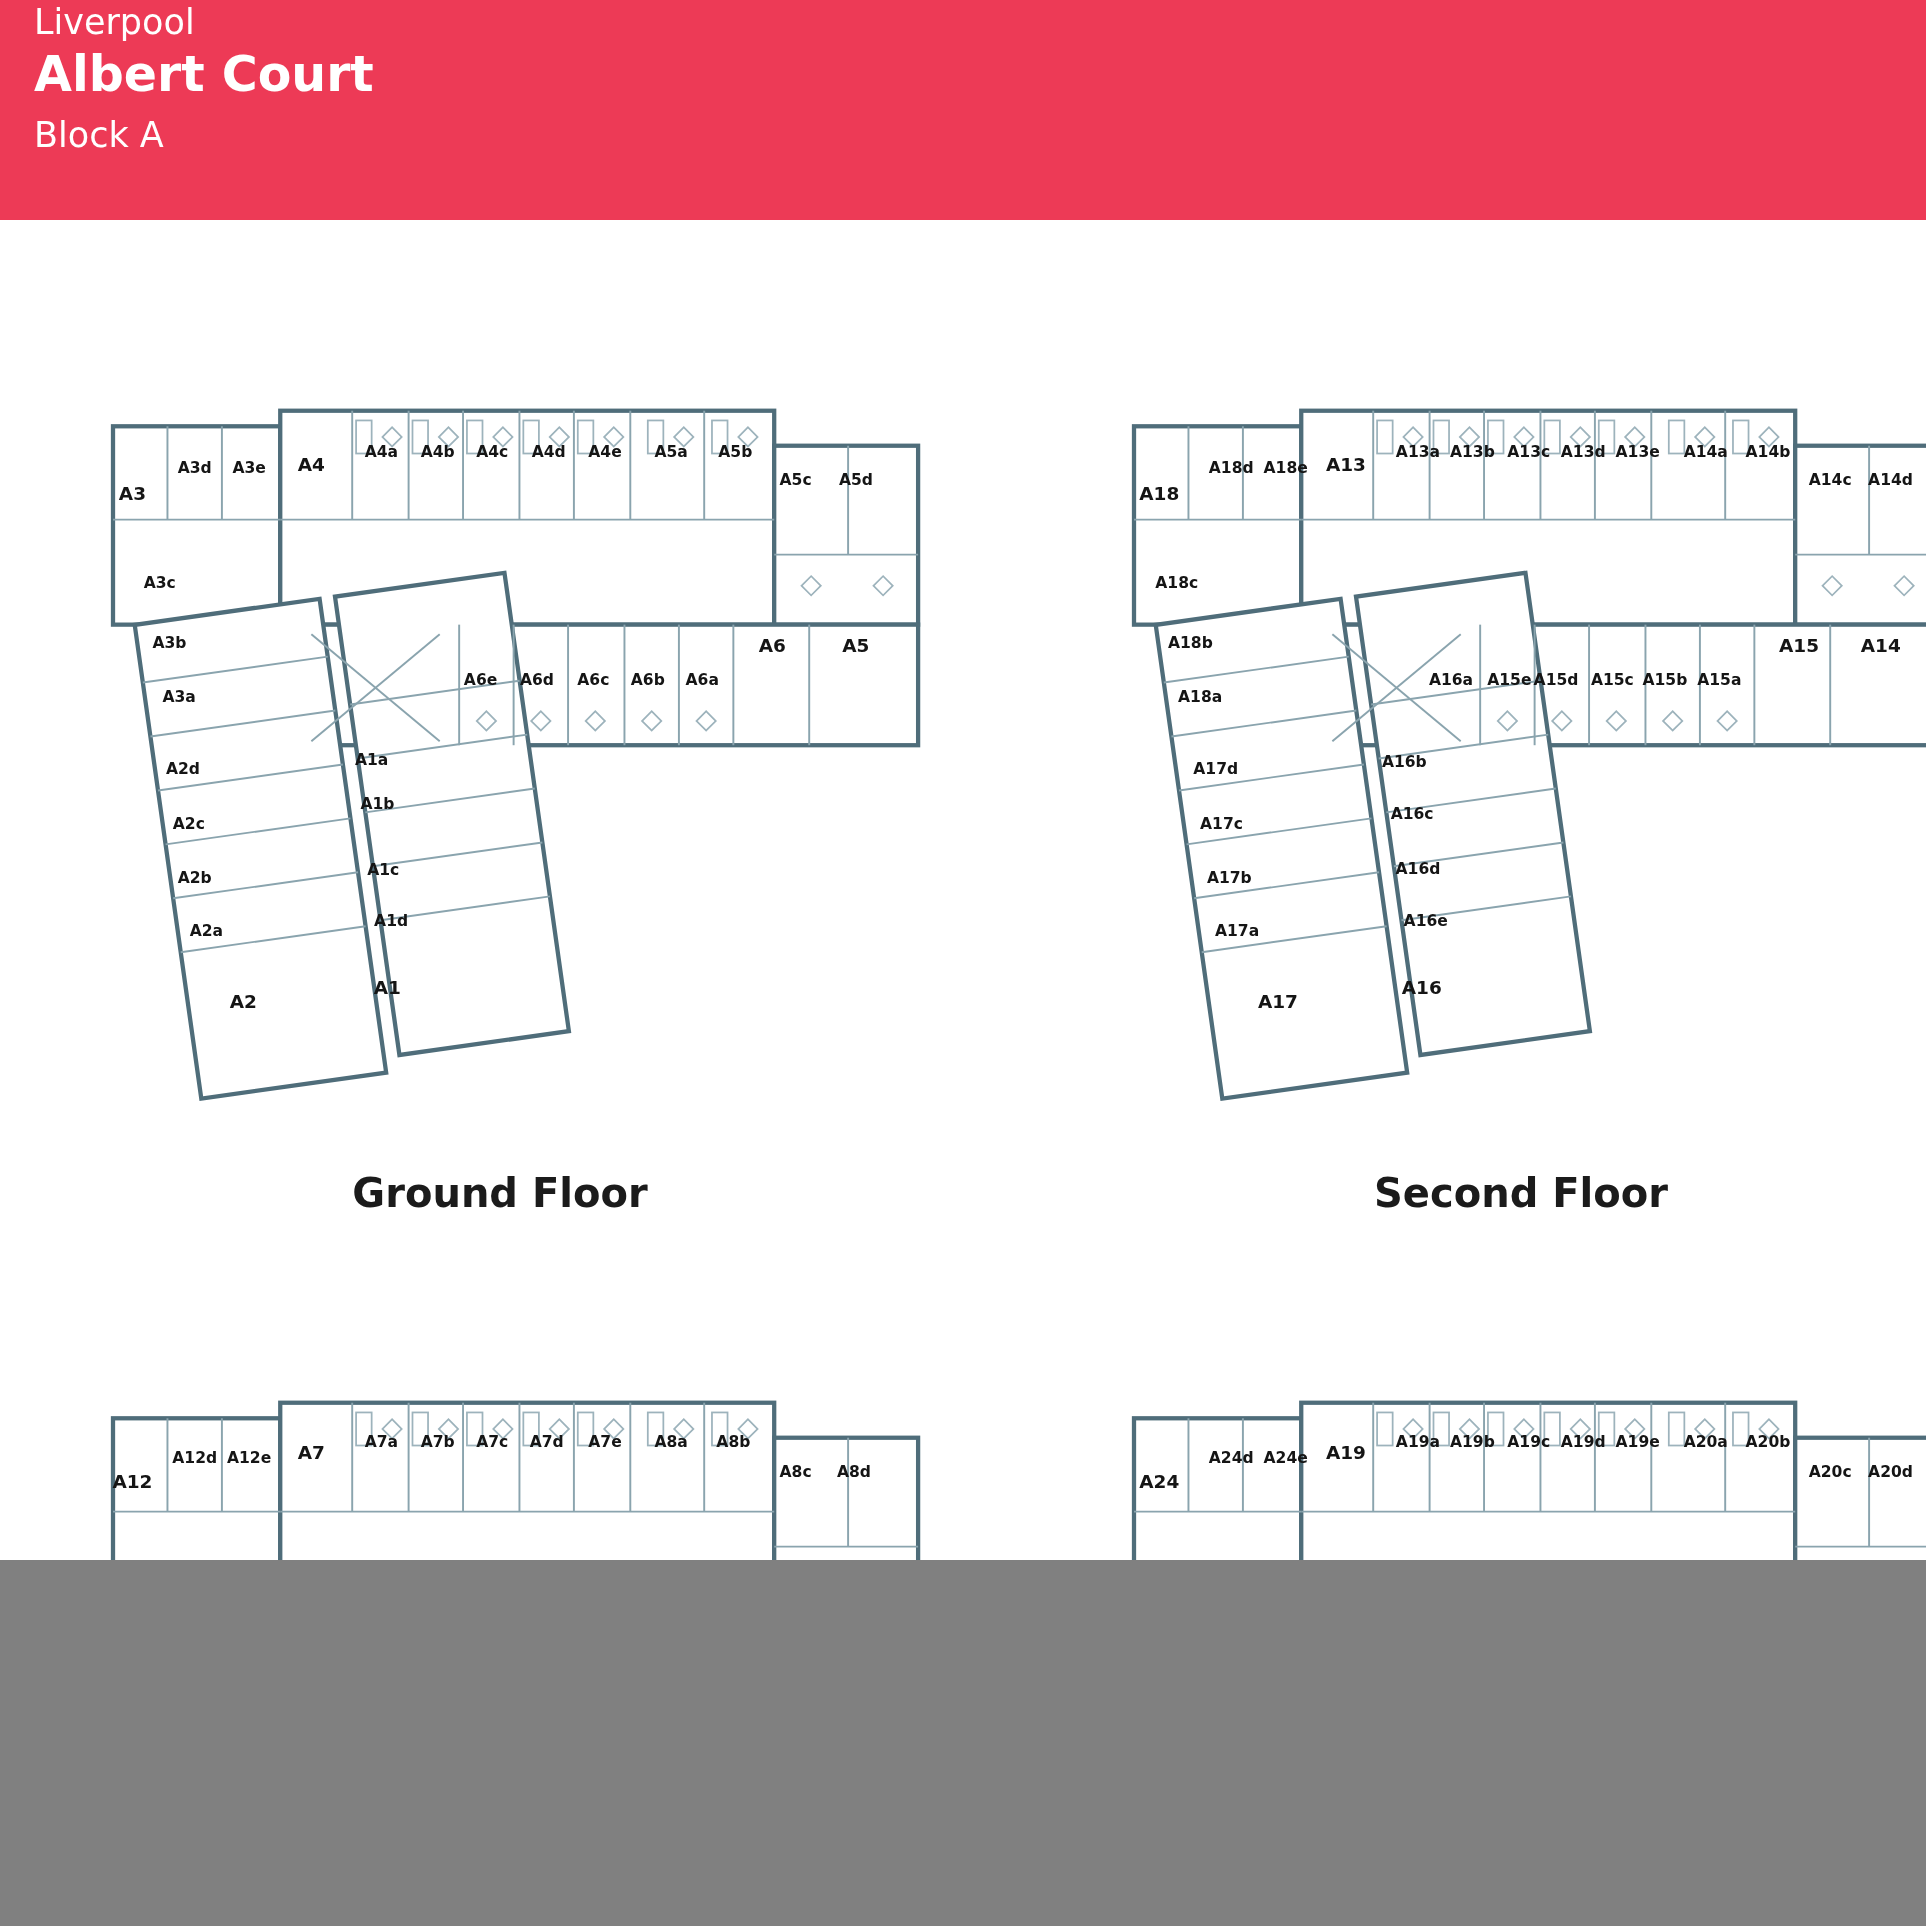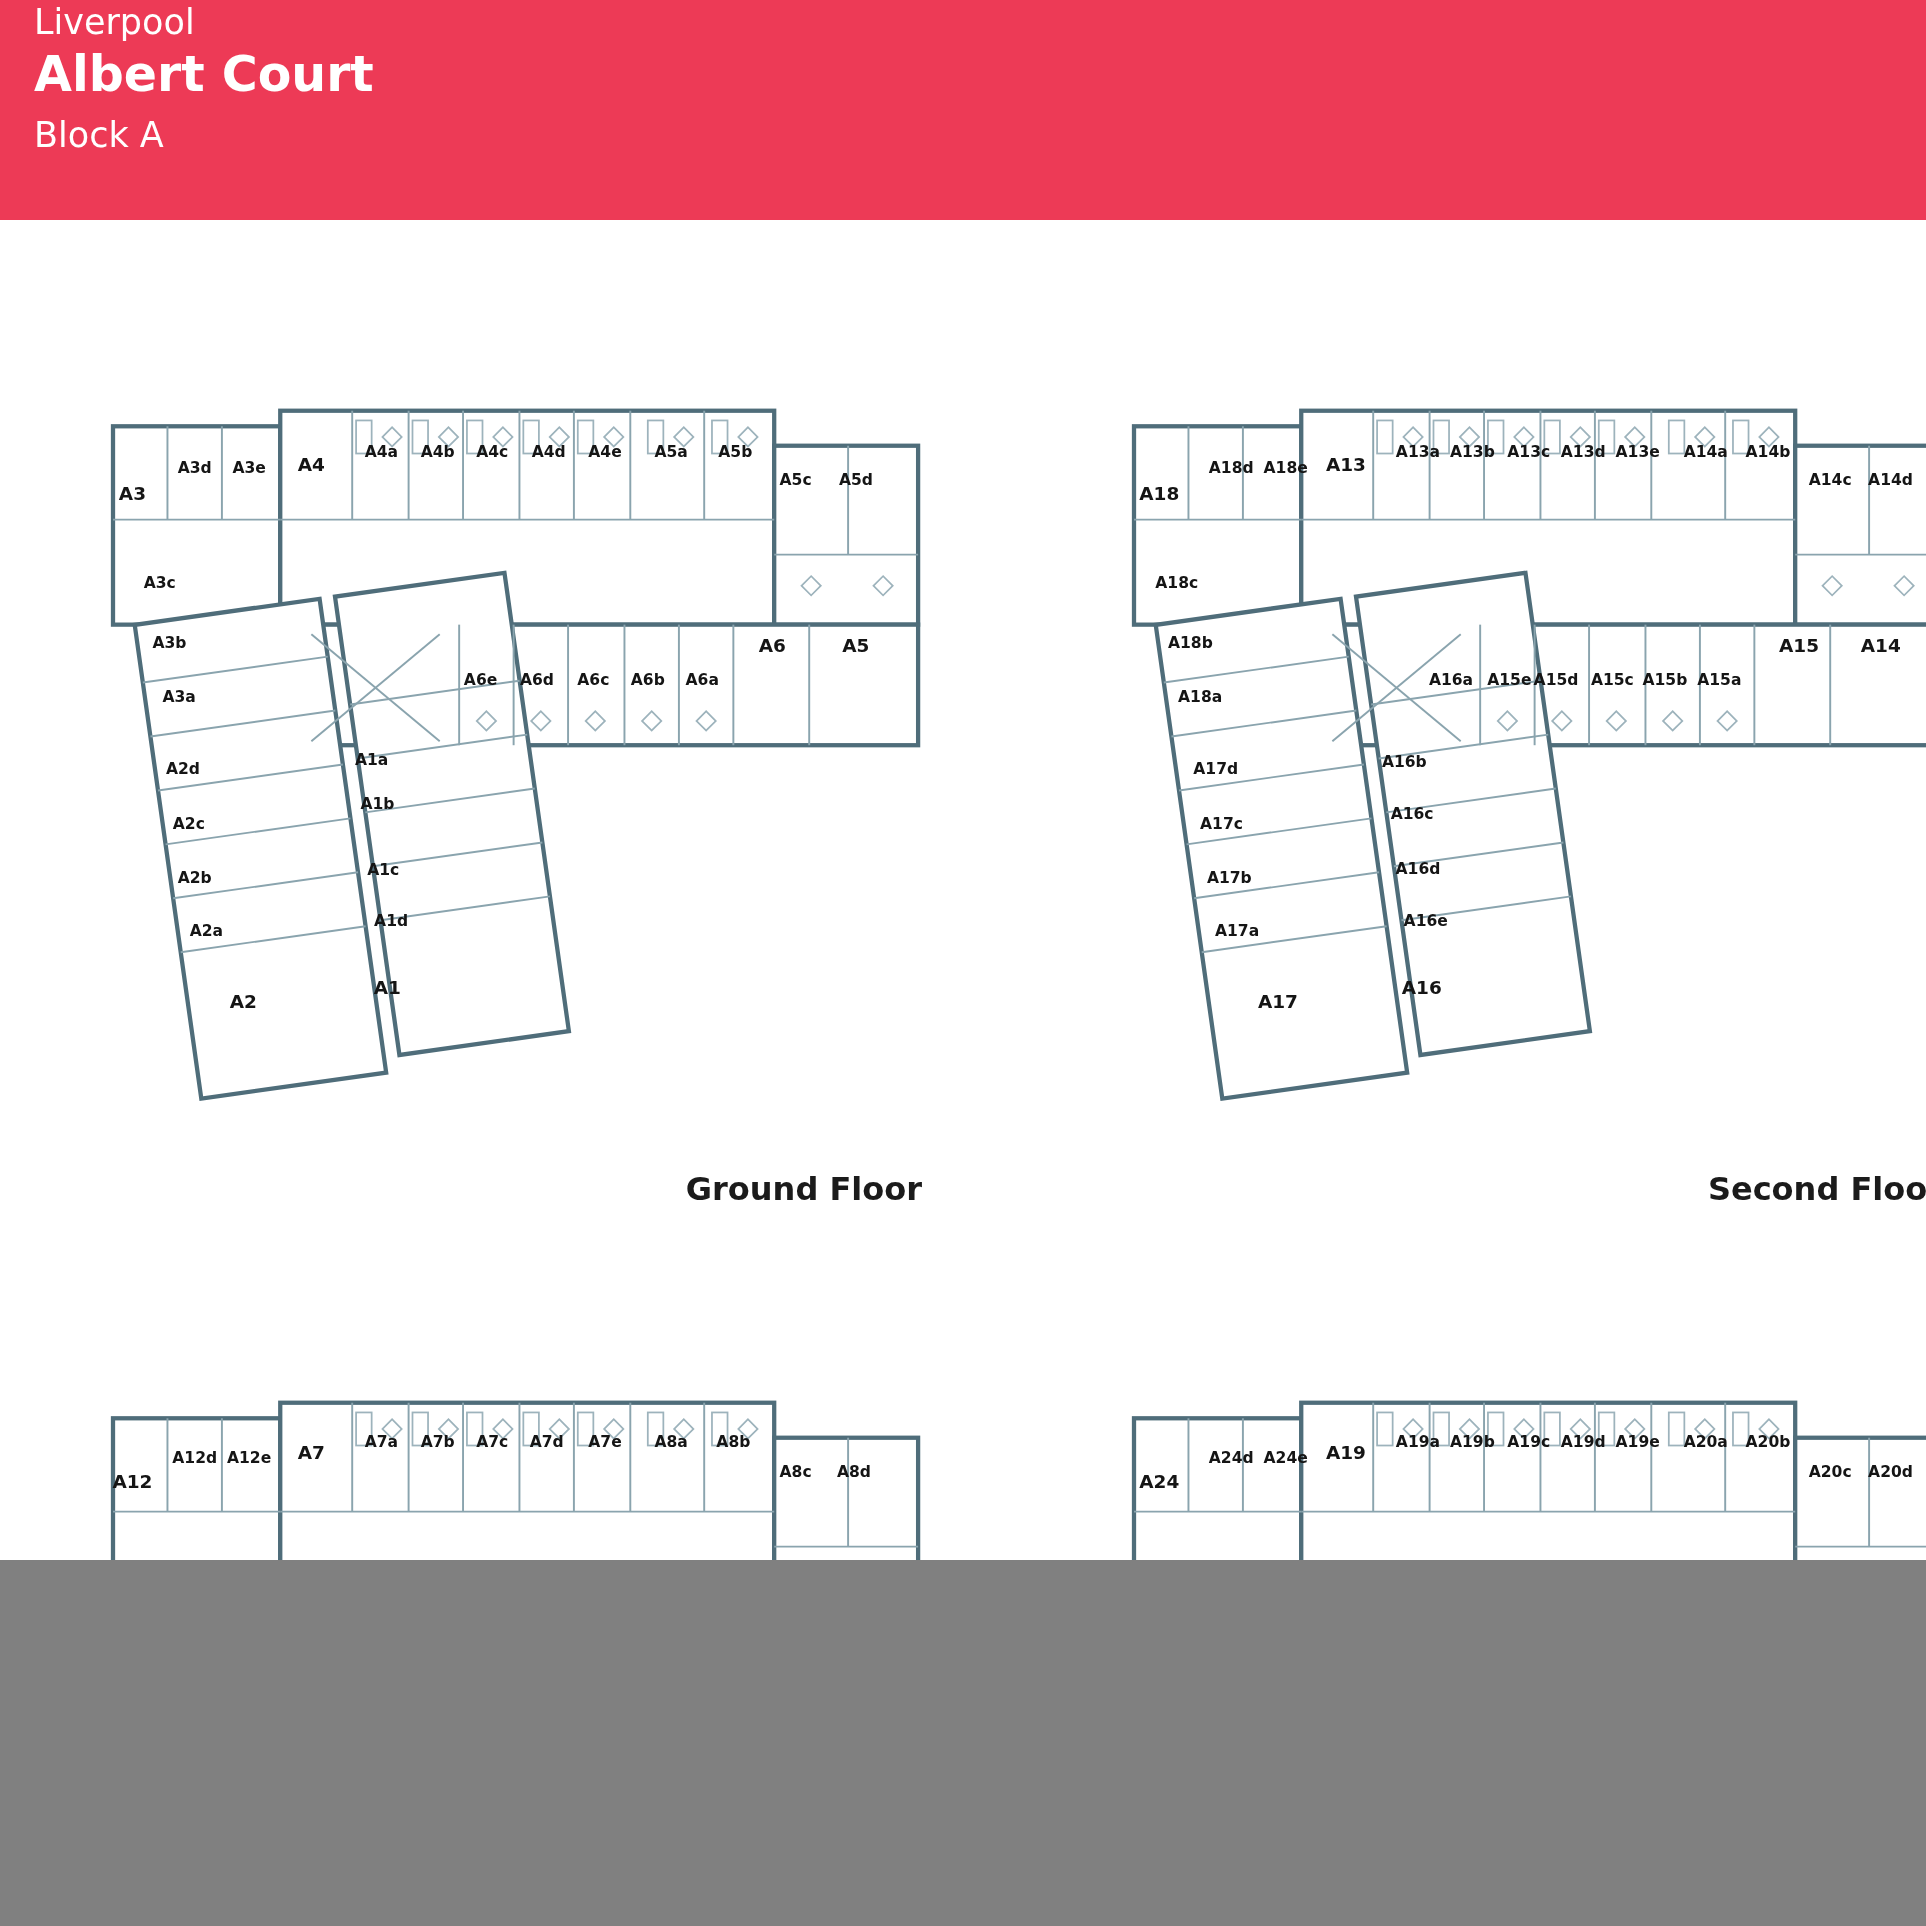--- a/index.html
+++ b/index.html
@@ -7,22 +7,22 @@
         font-family:"DejaVu Sans", sans-serif;}
   
   .hdr{position:absolute;left:0;top:0;width:3051px;height:220px;background:#ed3a56;
        box-sizing:border-box;padding:3.9px 0 0 34px;color:#ffffff;}
   .hdr .city{font-size:35px;line-height:1.08;font-weight:400;}
   .hdr .building{font-size:49px;line-height:1.1;font-weight:700;margin-top:6.2px;}
   .hdr .block{font-size:35px;line-height:1.08;font-weight:400;margin-top:15.4px;}
   
   .plan{position:absolute;width:844px;height:778px;}
   .plan svg{width:100%;height:100%;display:block;}
-  .caption{position:absolute;width:844px;height:46px;text-align:right;
-           font-size:32px;font-weight:700;color:#1b1b1b;}
+  .caption{position:absolute;width:844px;height:46px;text-align:center;
+           font-size:40px;font-weight:700;color:#1b1b1b;}
   .gray-overlay{position:absolute;left:0;top:1560px;width:3051px;height:794px;background:#808080;}
 </style>
 </head>
 <body>
 
 <div class="page">
 
   <header class="hdr">
     <div class="city">Liverpool</div>
     <div class="building">Albert Court</div>

